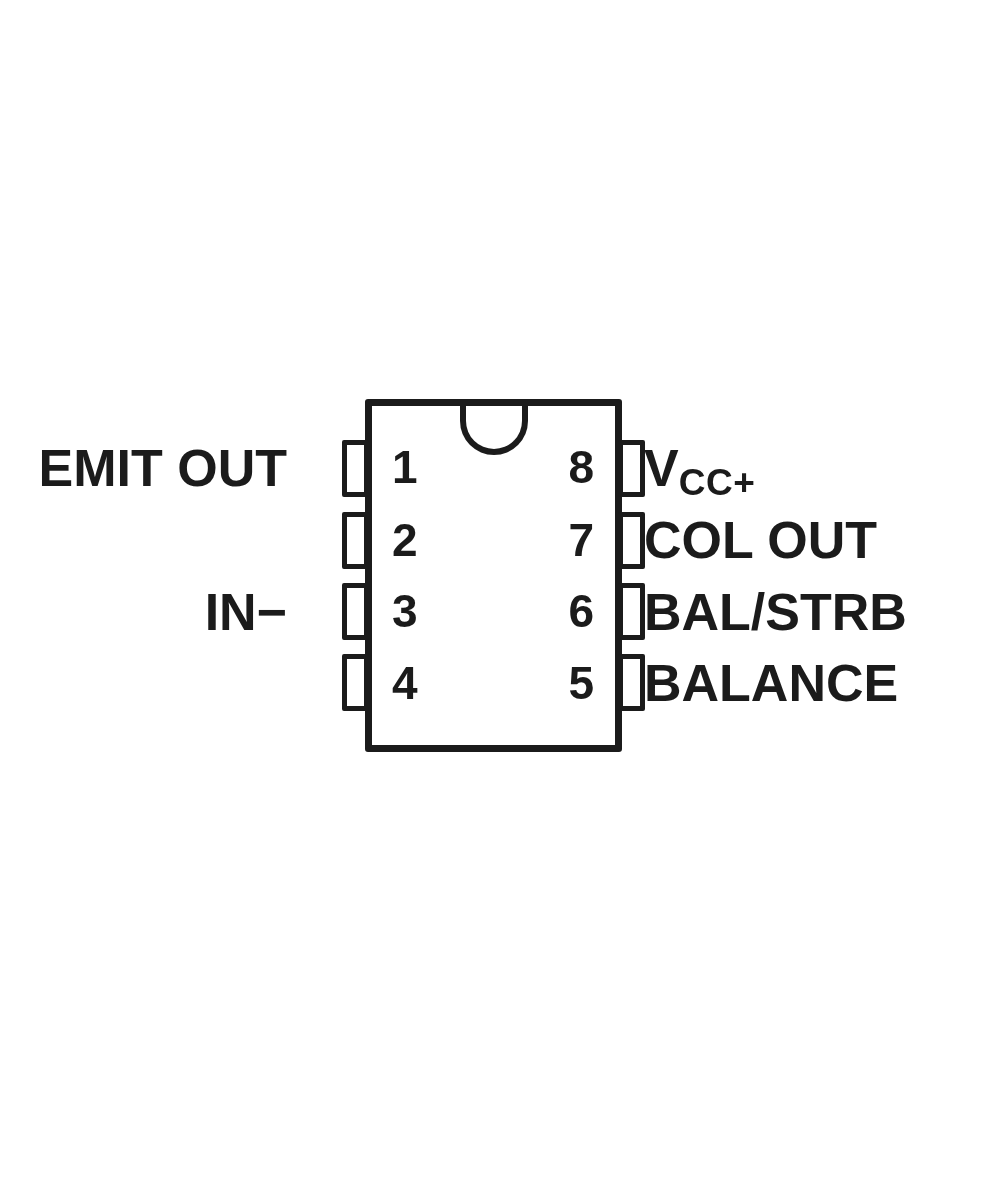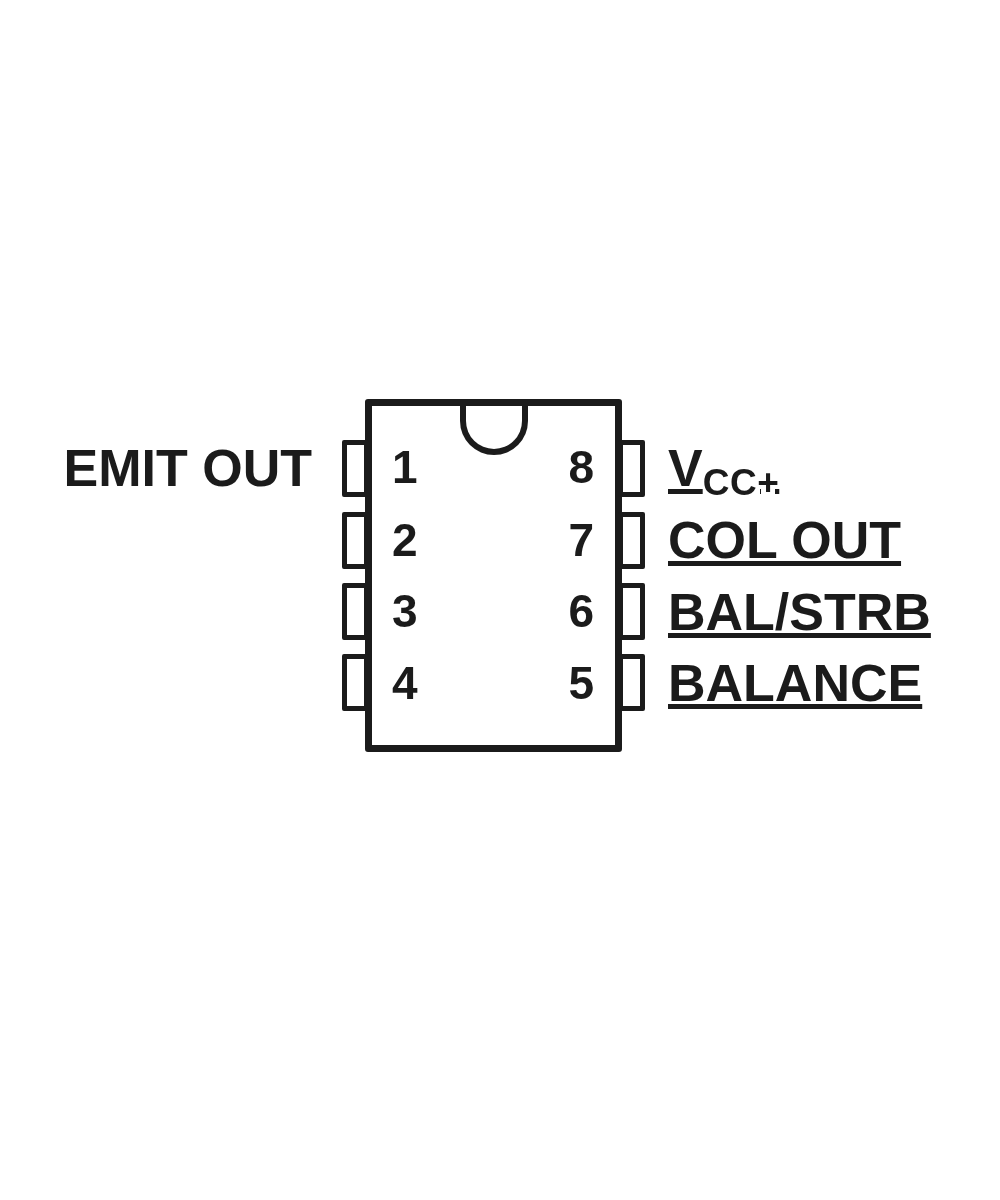--- a/index.html
+++ b/index.html
@@ -78,22 +78,22 @@
   .pin-num.r3 { top: 660px; }
   
   .pin-label {
     position: absolute;
     font-size: 52px;
     line-height: 52px;
     font-weight: 600;
     color: #1b1b1b;
     white-space: nowrap;
   }
-  .pin-label.left  { right: 688px; text-align: right; }
-  .pin-label.right { left: 668px; text-align: right; text-decoration: underline; }
+  .pin-label.left  { right: 713px; text-align: right; }
+  .pin-label.right { left: 644px; text-align: right; }
   .pin-label.r0 { top: 442px; }
   .pin-label.r1 { top: 514px; }
   .pin-label.r2 { top: 586px; }
   .pin-label.r3 { top: 657px; }
   .sub {
     font-size: 37px;
     line-height: 37px;
     vertical-align: -9px;
     letter-spacing: 0.5px;
   }
@@ -120,19 +120,20 @@
   <div class="pin-num left r1">2</div>
   <div class="pin-num left r2">3</div>
   <div class="pin-num left r3">4</div>
 
   <div class="pin-num right r0">8</div>
   <div class="pin-num right r1">7</div>
   <div class="pin-num right r2">6</div>
   <div class="pin-num right r3">5</div>
 
   <div class="pin-label left r0"><span>EMIT OUT</span><span class="sub"></span></div>
+  <div class="pin-label left r2"><span>IN−</span><span class="sub"></span></div>
 
   <div class="pin-label right r0"><span>V</span><span class="sub">CC+</span></div>
   <div class="pin-label right r1"><span>COL OUT</span><span class="sub"></span></div>
   <div class="pin-label right r2"><span>BAL/STRB</span><span class="sub"></span></div>
   <div class="pin-label right r3"><span>BALANCE</span><span class="sub"></span></div>
 
 </div>
 
 </body></html>

